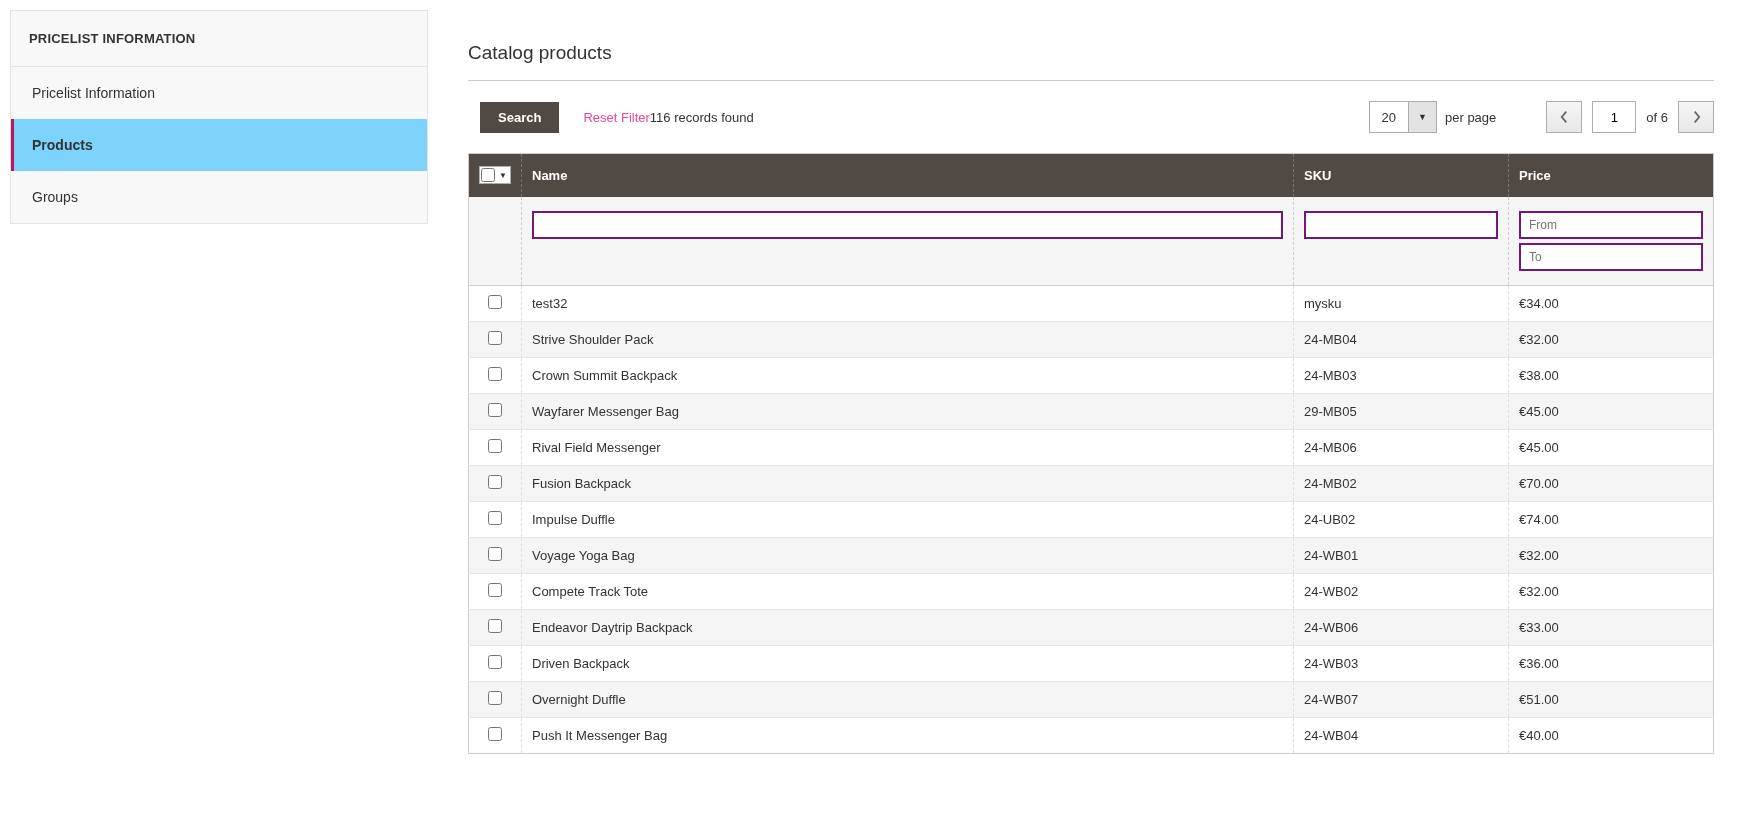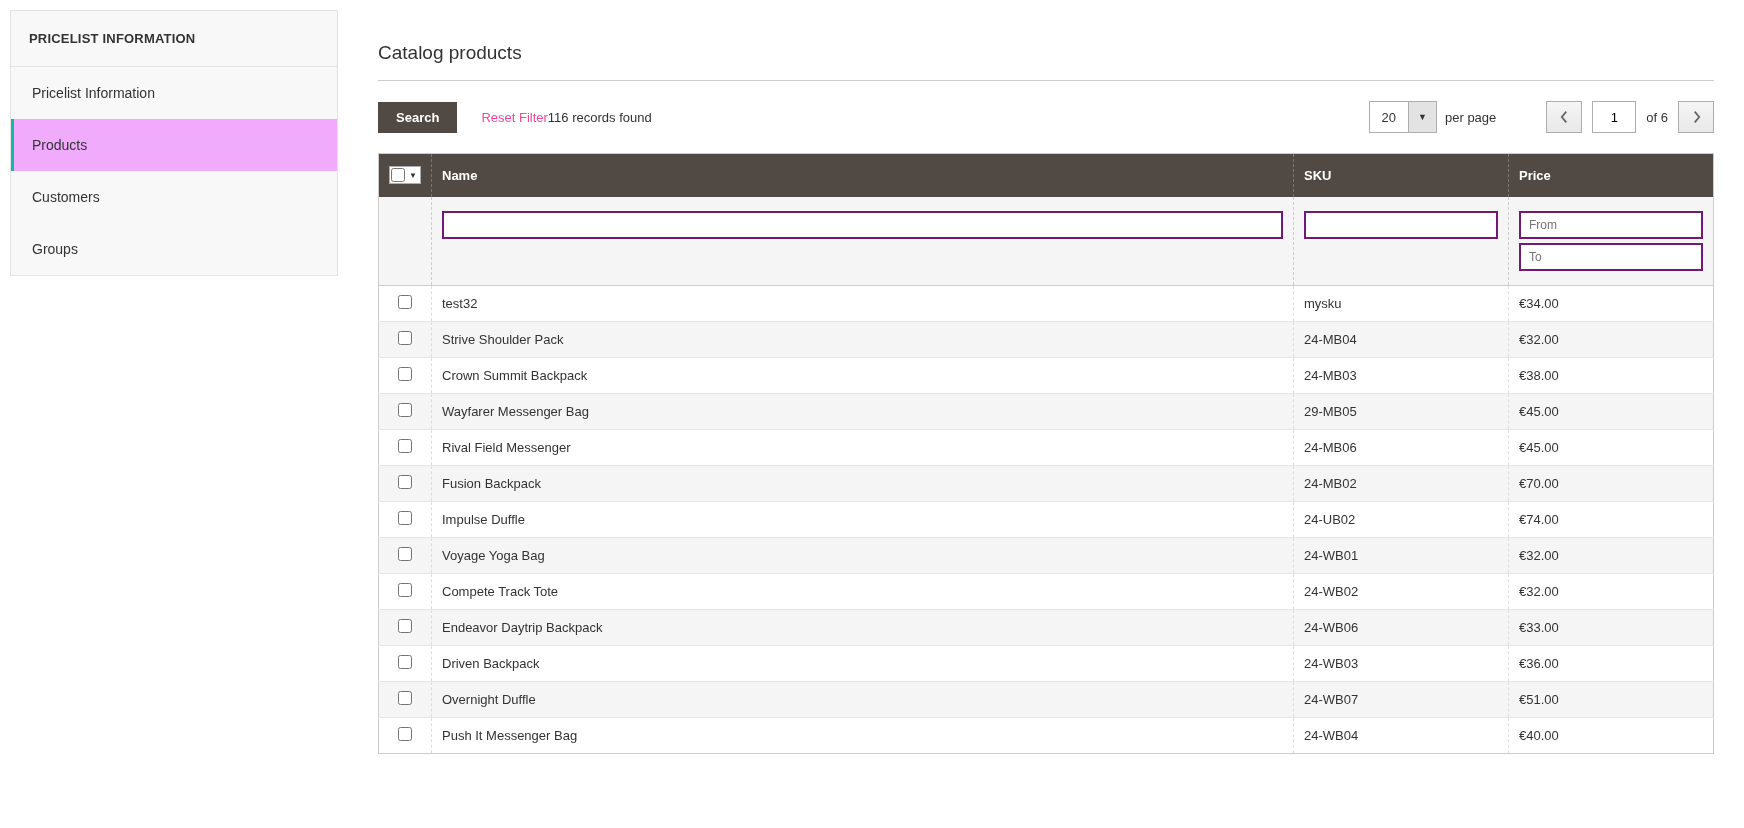--- a/index.html
+++ b/index.html
@@ -10,21 +10,21 @@
     body {
       font-family: 'Helvetica Neue', Helvetica, Arial, sans-serif;
       font-size: 13px;
       color: #333;
       background: #fff;
       display: flex;
       align-items: flex-start;
       padding: 10px;
     }
     .sidebar {
-      width: 328px;
+      width: 418px;
       background: #f8f8f8;
       border: 1px solid #e3e3e3;
       margin-right: 40px;
       flex-shrink: 0;
     }
     .sidebar-header {
       padding: 20px 18px;
       font-size: 13px;
       font-weight: 700;
       color: #333;
@@ -32,23 +32,23 @@
       letter-spacing: 0.2px;
     }
     .sidebar-item {
       padding: 18px 18px;
       font-size: 14px;
       color: #333;
       cursor: pointer;
       border-left: 3px solid transparent;
     }
     .sidebar-item.active {
-      background: #f0abfc;
-      border-left: 3px solid #14b8a6;
-      font-weight: 400;
+      background: #7dd3fc;
+      border-left: 3px solid #be185d;
+      font-weight: 700;
     }
     .main {
       flex: 1;
       padding-right: 20px;
     }
     .page-title {
       font-size: 19px;
       font-weight: 400;
       color: #333;
       padding-bottom: 16px;
@@ -70,20 +70,21 @@
     .btn {
       padding: 8px 18px;
       font-size: 13px;
       cursor: pointer;
       border: none;
     }
     .btn-search {
       background: #514943;
       color: #fff;
       font-weight: 600;
+      margin-left: 12px;
     }
     .btn-reset {
       background: transparent;
       color: #ec4899;
       padding: 8px 4px;
     }
     .records-found {
       margin-left: 10px;
       color: #333;
       font-size: 13px;
@@ -250,21 +251,20 @@
     }
   </style>
 </head>
 <body>
 
 <aside class="sidebar">
   <div class="sidebar-header">PRICELIST INFORMATION</div>
   <div id="sidebar-items">
       <div class="sidebar-item">Pricelist Information</div>
       <div class="sidebar-item active">Products</div>
-      <div class="sidebar-item">Customers</div>
       <div class="sidebar-item">Groups</div>
     </div>
 </aside>
 
 <main class="main">
   <h1 class="page-title">Catalog products</h1>
 
   <div class="toolbar-top">
     <div class="toolbar-left">
       <button class="btn btn-search">Search</button>

